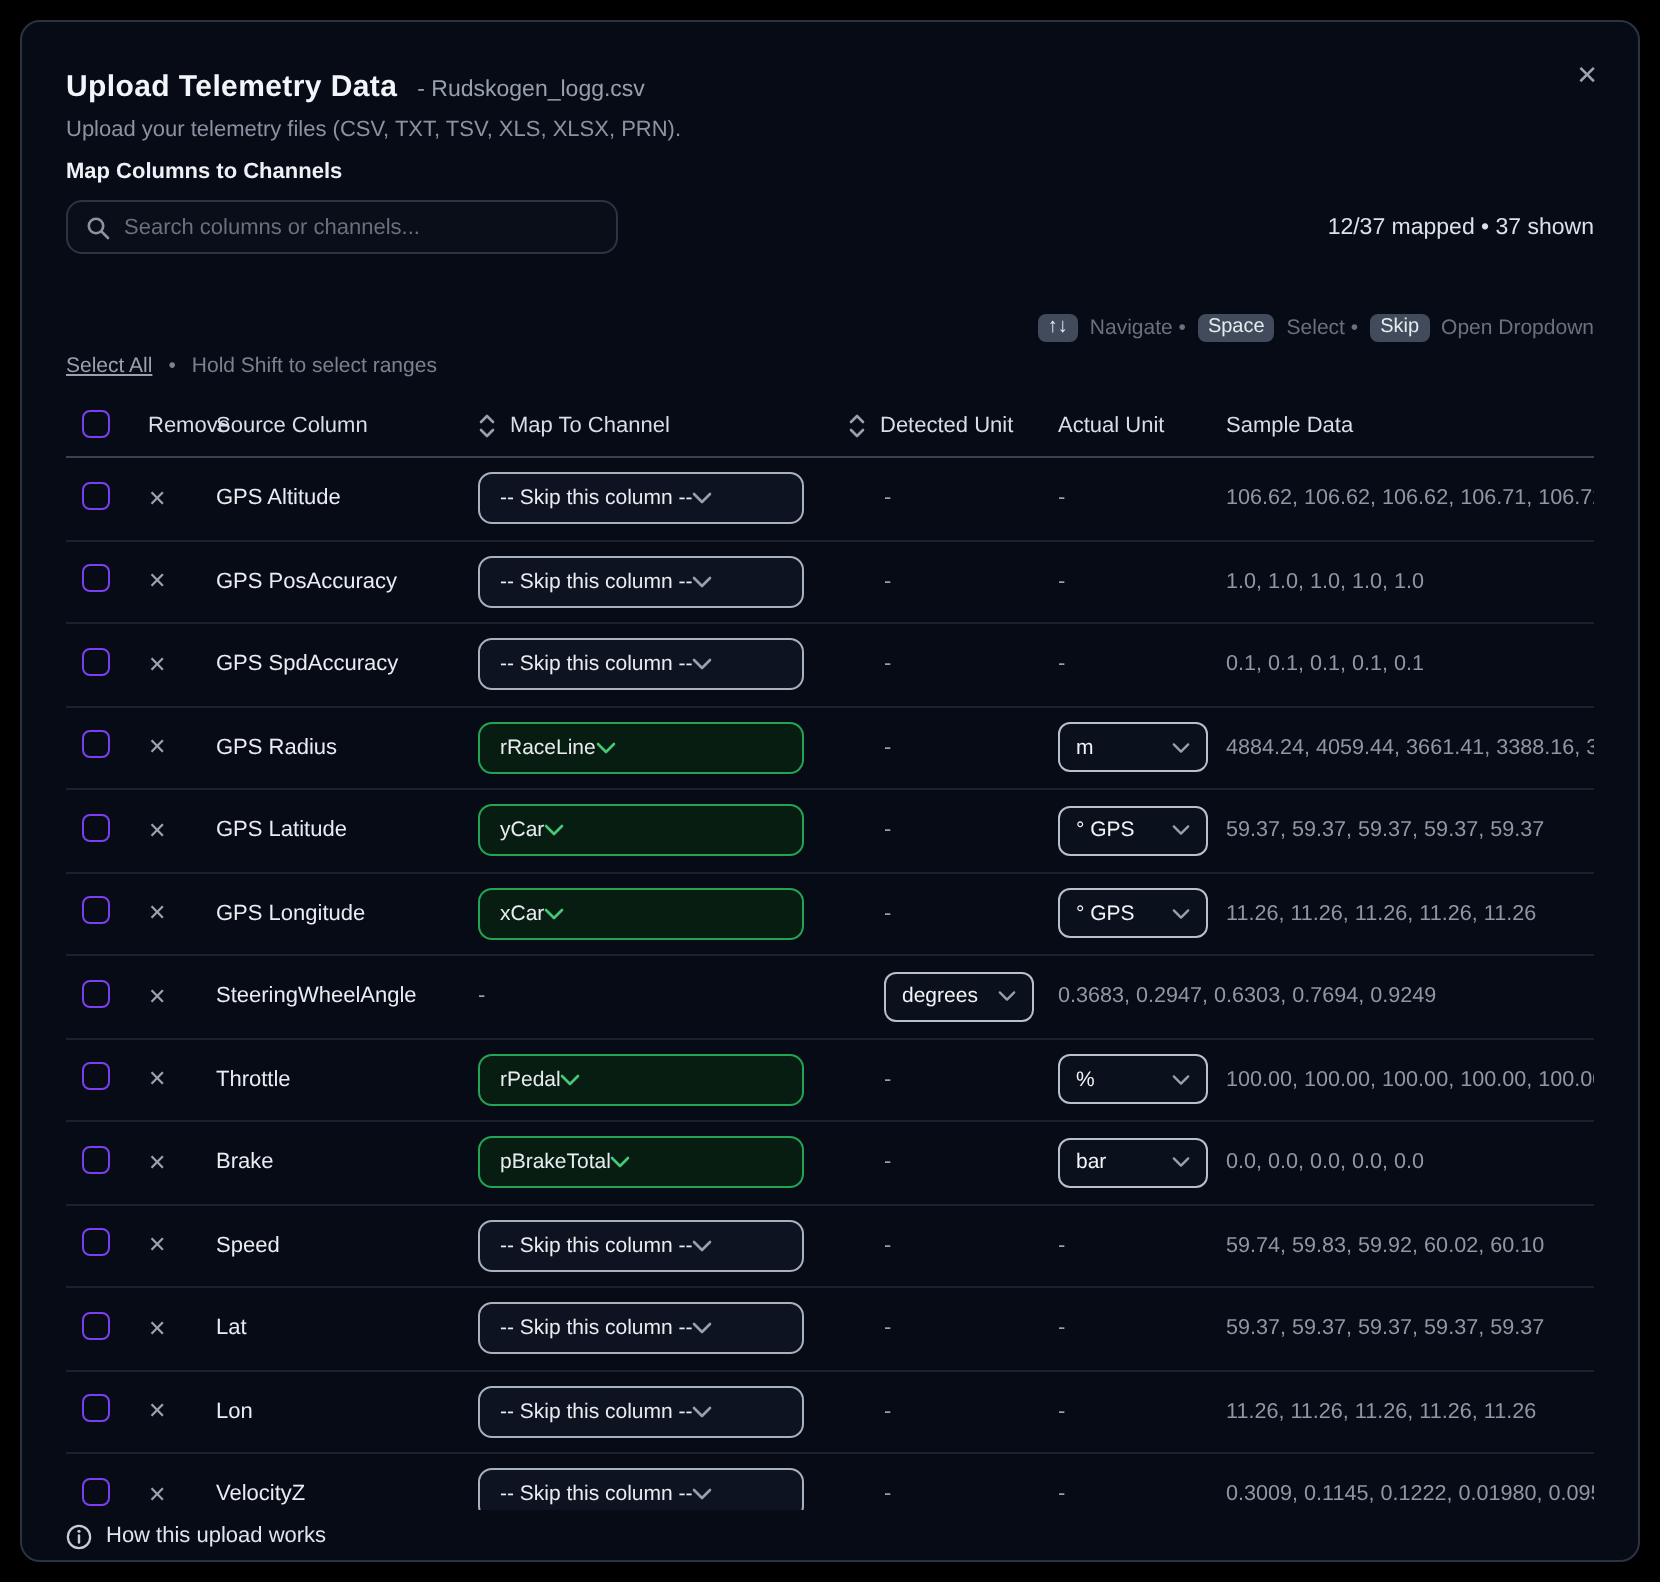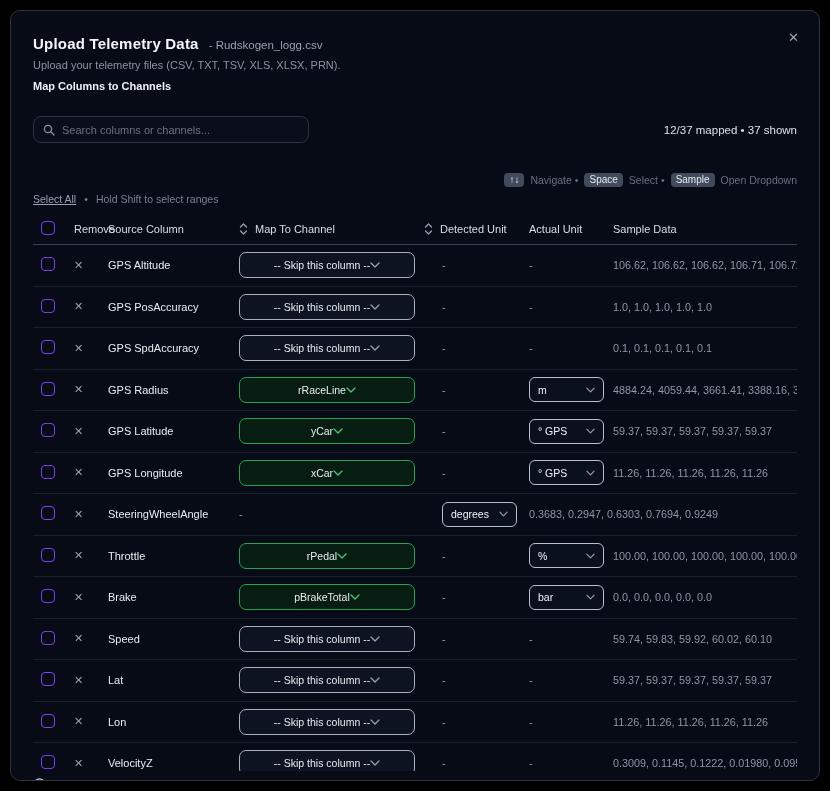--- a/index.html
+++ b/index.html
@@ -12,21 +12,21 @@
   
   .title-row { padding-top:24px; display:flex; align-items:baseline; gap:10px; }
   .title { font-size:15px; font-weight:bold; letter-spacing:.2px; }
   .filename { font-size:11.5px; color:#97a1ae; }
   .close-btn { position:absolute; top:20px; right:20px; font-size:13px; color:#9aa3af;
     cursor:pointer; line-height:1; }
   .subtitle { margin-top:7px; font-size:11px; color:#8b93a2; }
   .section-title { margin-top:9px; font-size:11px; font-weight:bold; color:#eef2f7; }
 
   
-  .search-row { margin-top:24px; display:flex; justify-content:space-between; align-items:center; }
+  .search-row { margin-top:8px; display:flex; justify-content:space-between; align-items:center; }
   .search-box { width:276px; height:27px; border:1px solid #2c3444; border-radius:8px;
     display:flex; align-items:center; padding:0 9px; gap:7px; background:#0a0e18; }
   .search-box input { background:transparent; border:0; outline:none; color:#cdd4dd;
     font-size:11px; width:100%; font-family:"Liberation Sans",sans-serif; }
   .search-box input::placeholder { color:#68717f; }
   .mapped-status { font-size:11.5px; color:#dbe1e9; }
 
   .hints-row { margin-top:12px; display:flex; justify-content:space-between; align-items:center; }
   .left-hints { font-size:10.5px; color:#79828f; display:flex; gap:8px; align-items:center;margin-top:38px; }
   .select-all { color:#98a2af; text-decoration:underline; cursor:pointer; }
@@ -40,22 +40,22 @@
   .thead { margin-top:9px; height:31px; border-bottom:1px solid #3a4251;
     font-size:11px; color:#d9dee6; }
   .tbody { height:526px; overflow:hidden; }
   .trow { height:41.5px; border-bottom:1px solid #19202e; font-size:11px; }
   .hdr-with-sort { display:flex; align-items:center; gap:7px; }
   .sort-icon { display:inline-flex; flex-direction:column; line-height:0; cursor:pointer; }
   .checkbox { width:14px; height:14px; border:1.5px solid #7b3ff2; border-radius:4px;
     display:inline-block; cursor:pointer; margin-left:8px; }
   .x-icon { color:#9aa3af; font-size:11px; cursor:pointer; padding-left:9px; }
   .src { color:#e9edf2; }
-  .select { height:26px; width:176px; border-radius:7px; border:1px solid #a8b1be;
-    background:#0d1321; display:flex; align-items:center; justify-content:center;
+  .select { height:26px; width:163px; border-radius:7px; border:1px solid #a8b1be;
+    background:#0d1321; display:flex; align-items:center; justify-content:flex-start;
     padding:0 10px; cursor:pointer; color:#e8ecf1; }
   .select .sel-label { font-size:10.5px; white-space:nowrap; overflow:hidden; }
   .select.mapped { border-color:#23a455; background:#081d11; }
   .select.mapped .chev path { stroke:#47c877; }
   .unit-select { height:25px; width:75px; border-radius:6px; border:1px solid #b7c0cb;
     background:#0a101c; display:flex; align-items:center; justify-content:space-between;
     padding:0 8px; cursor:pointer; color:#f0f3f7; }
   .unit-select .sel-label { font-size:10.5px; }
   .dash { color:#97a1ae; }
   .sample { color:#8e97a4; font-size:10.8px; white-space:nowrap; overflow:hidden; }
@@ -100,21 +100,21 @@
     <div class="left-hints">
       <span class="select-all">Select All</span>
       <span>•</span>
       <span>Hold Shift to select ranges</span>
     </div>
     <div class="kbd-hints">
       <span class="kbd">↑↓</span>
       <span>Navigate •</span>
       <span class="kbd">Space</span>
       <span>Select •</span>
-      <span class="kbd">Sample</span>
+      <span class="kbd">Skip</span>
       <span>Open Dropdown</span>
     </div>
   </div>
 
   <div class="grid thead">
     <div><span class="checkbox"></span></div>
     <div style="padding-left:9px;">Remove</div>
     <div>Source Column</div>
     <div class="hdr-with-sort">
       <span class="sort-icon">

